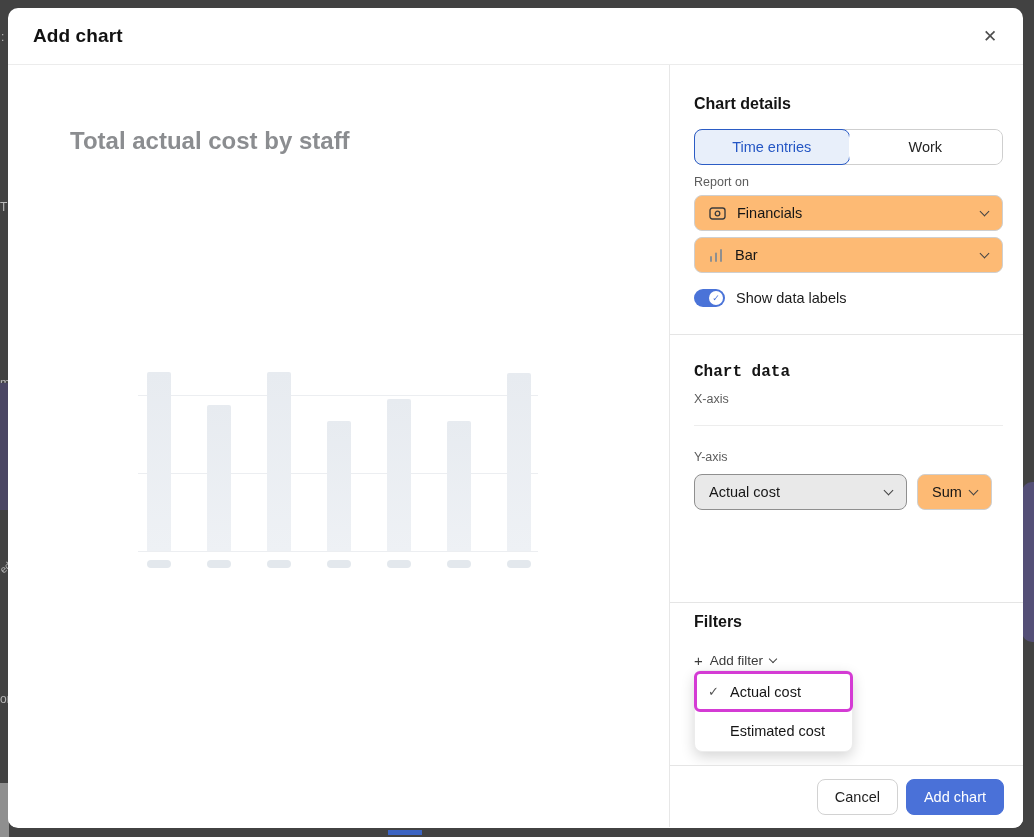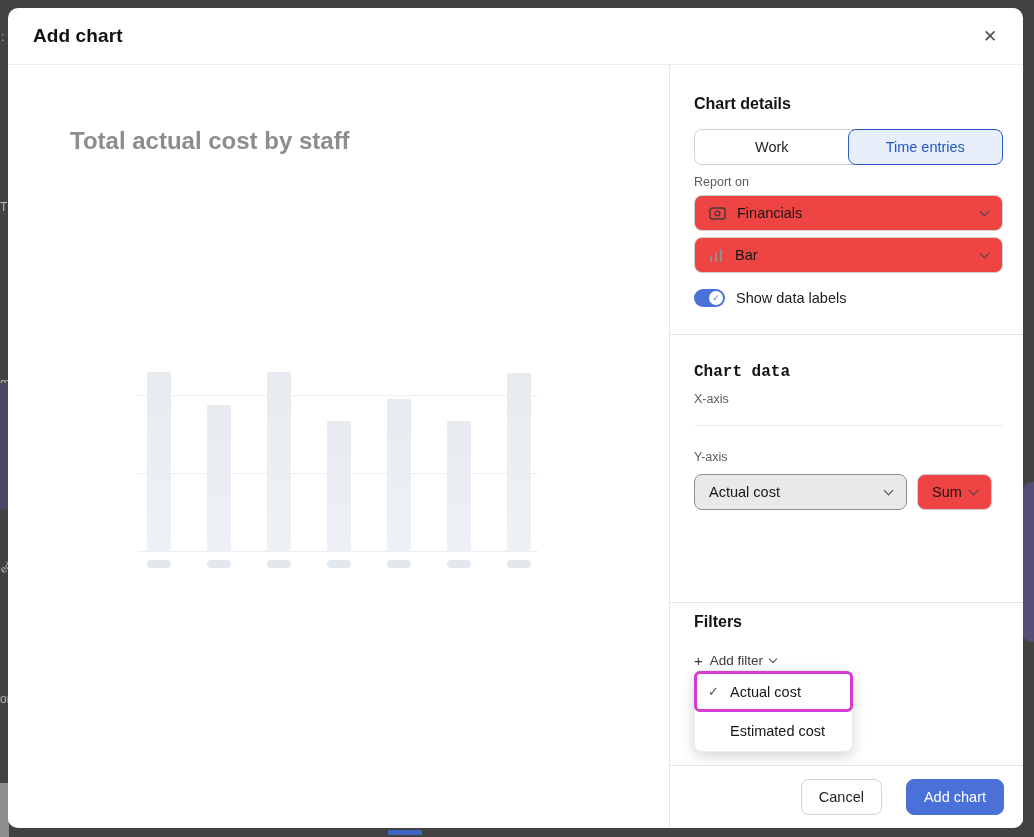--- a/index.html
+++ b/index.html
@@ -40,21 +40,21 @@
   .h-details { margin-top:30px; }
   .field-label { font-size:12.5px; color:#5c5c5c; }
   .divider-full { height:1px; background:#e5e5e5; margin-left:-24px; margin-right:-20px; }
   .divider-inner { height:1px; background:#ededed; }
 
   .segmented { display:flex; margin-top:16px; height:36px; border:1px solid #cfcfcf; border-radius:8px; }
   .segment { flex:1; display:flex; align-items:center; justify-content:center; font-size:14.5px;
              color:#242424; font-weight:500; cursor:pointer; background:#fff; border-radius:8px; }
   .segment.selected { background:#e8effa; border:1px solid #2b5cc5; color:#2456c4; margin:-1px; }
 
-  .select { height:36px; border:1px solid #cfcfcf; border-radius:8px; background:#ef4444;
+  .select { height:36px; border:1px solid #cfcfcf; border-radius:8px; background:#fdba74;
             display:flex; align-items:center; padding:0 14px; font-size:14.5px; color:#161616; cursor:pointer; }
   .select .grow { flex:1; }
   .chev { width:7px; height:7px; border-right:1.6px solid #444; border-bottom:1.6px solid #444;
           transform:rotate(45deg); margin-top:-4px; flex:none; }
   .sel-icon { margin-right:11px; display:flex; align-items:center; flex:none; }
 
   .toggle-row { margin-top:16px; display:flex; align-items:center; gap:11px; }
   .toggle { width:31px; height:18px; border-radius:9px; background:#4a73d8; position:relative; cursor:pointer; flex:none; }
   .toggle-knob { position:absolute; right:2px; top:2px; width:14px; height:14px; border-radius:50%;
                  background:#fff; display:flex; align-items:center; justify-content:center;
@@ -72,21 +72,21 @@
   .menu-item.unchecked .menu-check { visibility:hidden; }
   .annotation { position:absolute; left:-1px; right:-1px; top:0; height:41px;
                 border:3px solid #d43bd4; border-radius:6px; pointer-events:none; z-index:6; }
 
   .add-filter { margin-top:22px; display:flex; align-items:center; gap:7px; font-size:13.5px; color:#3a3a3a; cursor:pointer; }
   .plus-icon { font-size:15px; color:#3a3a3a; line-height:1; }
   .chev.small { width:6px; height:6px; margin-top:-3px; }
 
   .panel-footer { position:absolute; left:0; right:0; bottom:0; height:62px; background:#fff;
                   border-top:1px solid #e5e5e5; display:flex; align-items:center; justify-content:flex-end;
-                  gap:24px; padding-right:19px; z-index:8; }
+                  gap:8px; padding-right:19px; z-index:8; }
   .btn { height:36px; border-radius:8px; font-size:14.5px; display:flex; align-items:center;
          justify-content:center; cursor:pointer; font-family:inherit; }
   .btn-cancel { background:#fff; border:1px solid #d2d2d2; color:#1f1f1f; padding:0 17px; }
   .btn-primary { background:#4a71d8; border:1px solid #4a71d8; color:#fff; padding:0 17px; font-weight:500; }
 
   .mt6 { margin-top:6px; } .mt9 { margin-top:9px; }
   .mt19 { margin-top:19px; } .mt20 { margin-top:10px; } .mt22 { margin-top:11px; }
   .mt24 { margin-top:24px; } .mt27 { margin-top:27px; } .mt28 { margin-top:28px;font-family:Liberation Mono, monospace; } .mt10s { margin-top:10px; } .mt92 { margin-top:92px; }
 </style>
 </head>
@@ -133,22 +133,22 @@
             <div class="bar" style="left: 369px; top: 8px; height: 178px;"></div>
             <div class="pill" style="left: 369px;"></div>
           </div>
       </div>
 
       <div class="panel">
 
         <div class="section-heading h-details">Chart details</div>
 
         <div class="segmented">
+          <div class="segment selected">Time entries</div>
           <div class="segment">Work</div>
-          <div class="segment selected">Time entries</div>
         </div>
 
         <div class="field-label mt20">Report on</div>
         <div class="select mt6">
           <span class="sel-icon">
             <svg width="17" height="13" viewBox="0 0 17 13" fill="none">
               <rect x="1" y="1" width="15" height="11" rx="2.4" stroke="#3c3c3c" stroke-width="1.4"></rect>
               <circle cx="8.5" cy="6.5" r="2.3" stroke="#3c3c3c" stroke-width="1.3"></circle>
             </svg>
           </span>

